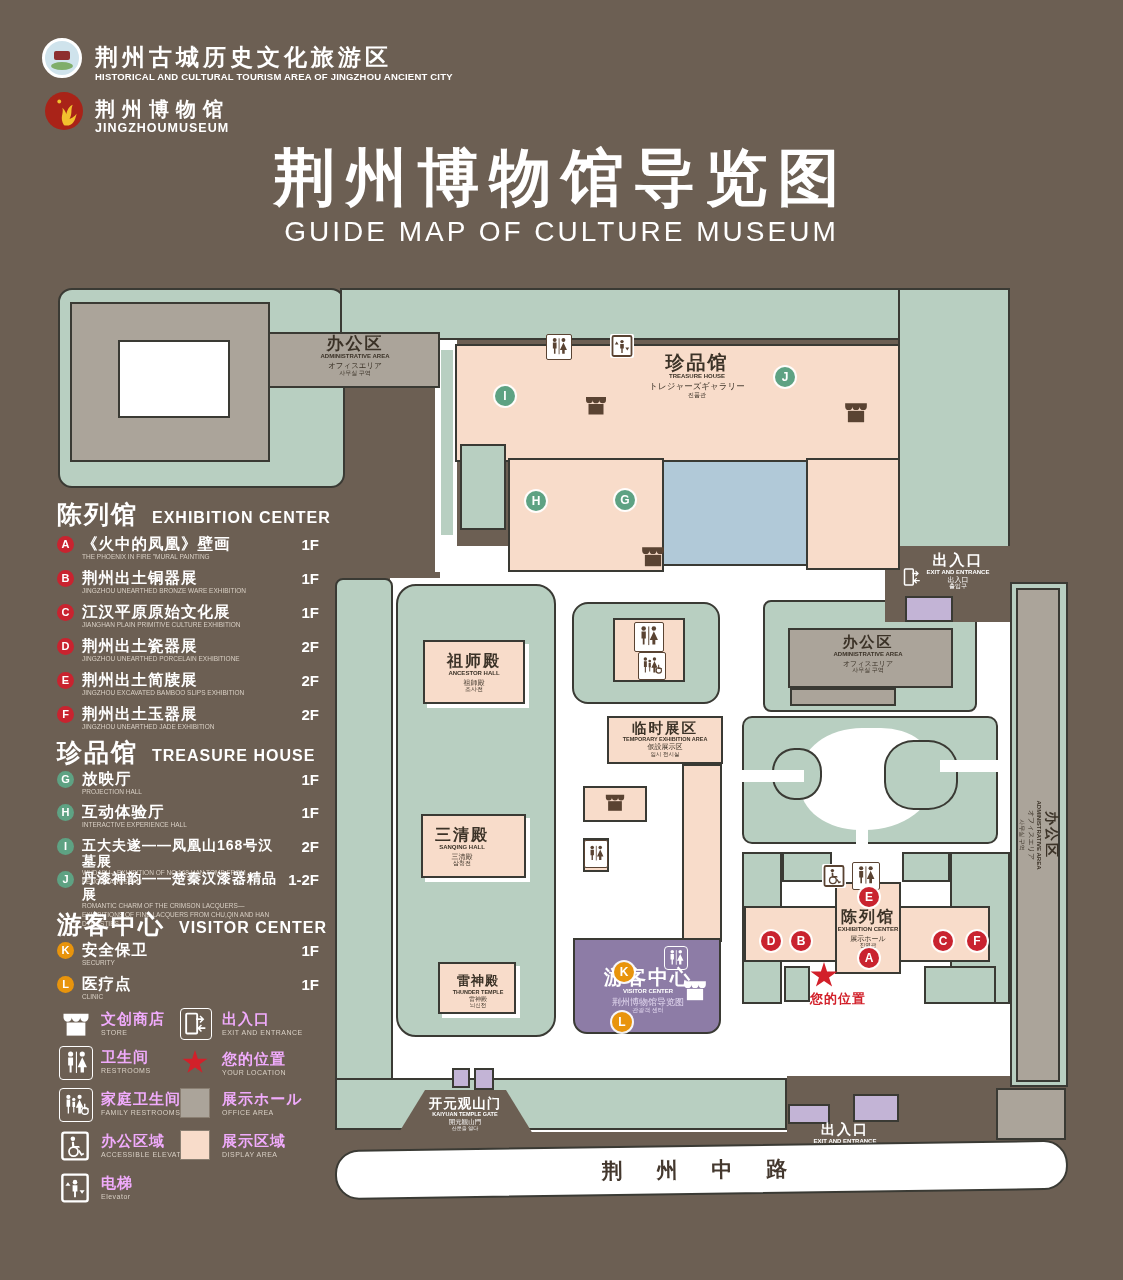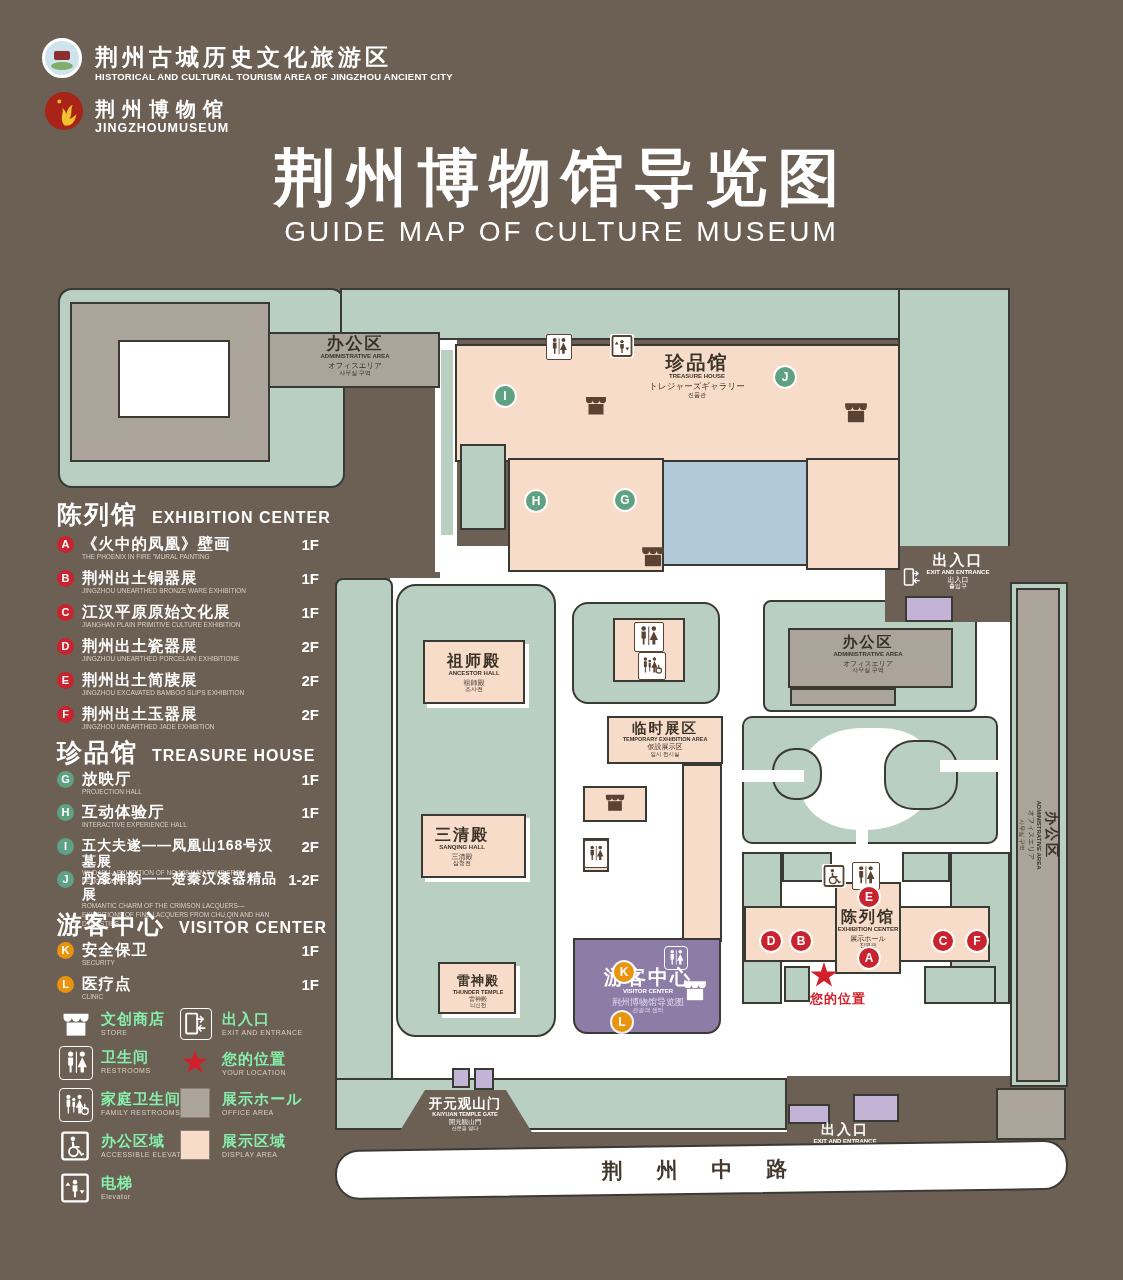--- a/index.html
+++ b/index.html
@@ -45,21 +45,21 @@
   .lrow{position:absolute;left:57px;width:262px;}
   .badge{display:inline-block;width:17px;height:17px;border-radius:50%;color:#fff;font-size:11px;
          font-weight:bold;text-align:center;line-height:17px;vertical-align:top;margin-top:1px;}
   .badge.r{background:#c9232f;} .badge.g{background:#5ea283;} .badge.o{background:#e8940c;}
   .ltxt{display:inline-block;margin-left:8px;max-width:198px;}
   .lzh{display:block;font-size:15.5px;font-weight:bold;color:#ffffff;letter-spacing:1px;line-height:1.15;}
   .len{display:block;font-size:6.5px;color:#d9d0c5;line-height:1.35;}
   .lfloor{position:absolute;right:0;top:1px;font-size:15px;font-weight:bold;color:#fff;}
   .irow{position:absolute;}
   .itxt{position:absolute;left:44px;top:2px;white-space:nowrap;}
-  .izh{display:block;font-size:15px;font-weight:bold;color:#86efac;letter-spacing:1px;}
+  .izh{display:block;font-size:15px;font-weight:bold;color:#f0abfc;letter-spacing:1px;}
   .ien{display:block;font-size:7px;color:#d9d0c5;letter-spacing:.5px;}
   .swatch{position:absolute;width:28px;height:28px;border:1px solid #8a7f72;}
   
   .orgzh{position:absolute;left:95px;top:42px;color:#fff;font-size:23px;font-weight:bold;letter-spacing:4px;}
   .orgen{position:absolute;left:95px;top:71px;color:#fff;font-size:9.5px;font-weight:bold;letter-spacing:.2px;}
   .muszh{position:absolute;left:95px;top:96px;color:#fff;font-size:20px;font-weight:bold;letter-spacing:7px;}
   .musen{position:absolute;left:95px;top:121px;color:#fff;font-size:12.5px;font-weight:bold;letter-spacing:1px;}
   .titlezh{position:absolute;left:0;top:136px;width:100%;text-align:center;color:#fff;
            font-size:62px;font-weight:bold;letter-spacing:10px;}
   .titleen{position:absolute;left:0;top:216px;width:100%;text-align:center;color:#fff;

